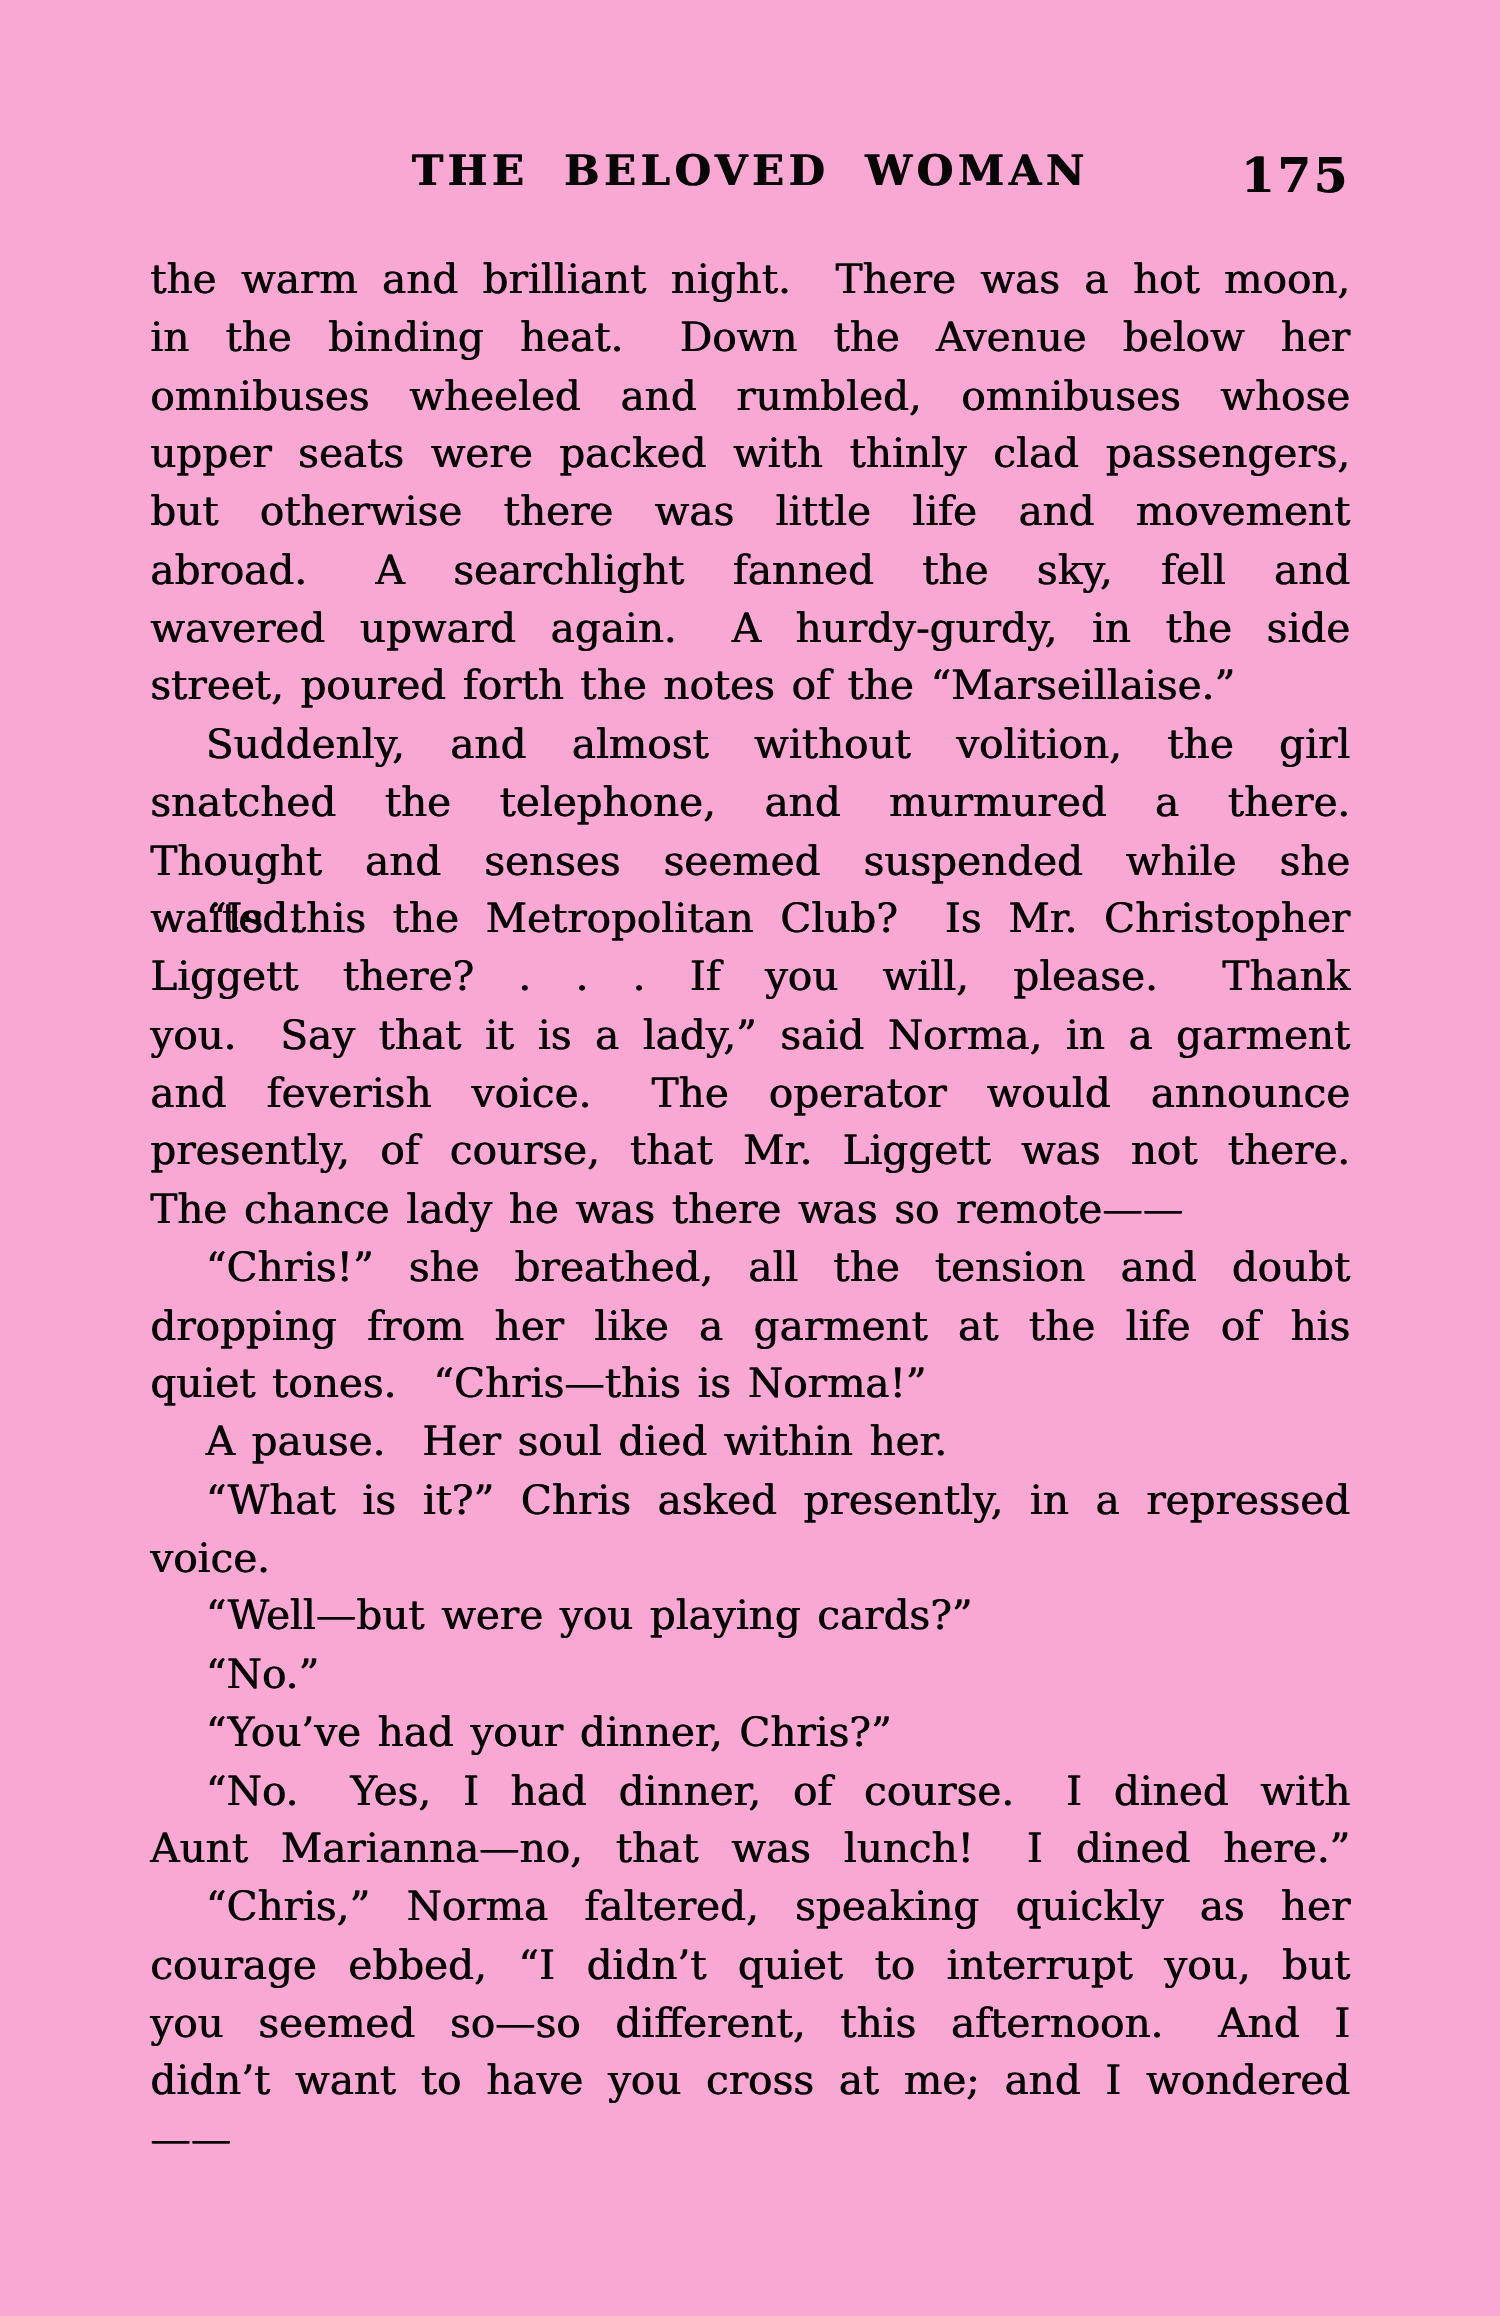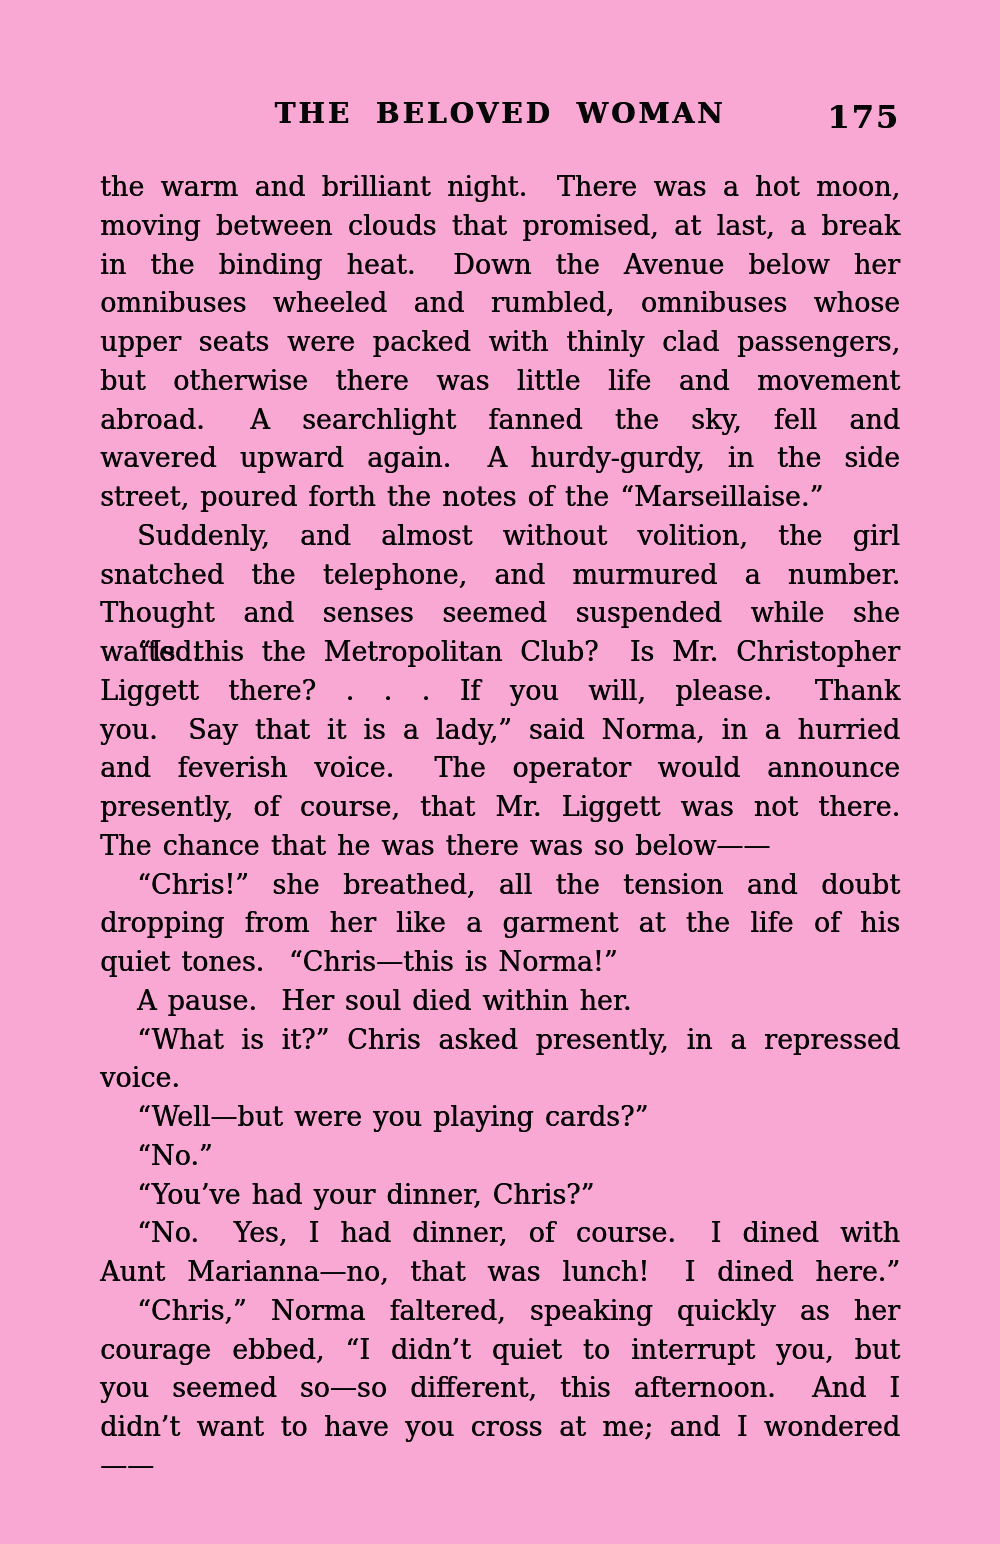--- a/index.html
+++ b/index.html
@@ -75,41 +75,40 @@
 <body>
 
 <div class="page">
   <header class="running-head">
     <div class="head-title">THE BELOVED WOMAN</div>
     <div class="head-page">175</div>
   </header>
   <main class="body-text" id="bodyText">
       <div class="para">
         <div class="line just">the warm and brilliant night.  There was a hot moon,</div>
-        <div class="line just">moving between clouds that promised, at last, a break</div>
         <div class="line just">in the binding heat.  Down the Avenue below her</div>
         <div class="line just">omnibuses wheeled and rumbled, omnibuses whose</div>
         <div class="line just">upper seats were packed with thinly clad passengers,</div>
         <div class="line just">but otherwise there was little life and movement</div>
         <div class="line just">abroad.  A searchlight fanned the sky, fell and</div>
         <div class="line just">wavered upward again.  A hurdy-gurdy, in the side</div>
         <div class="line">street, poured forth the notes of the “Marseillaise.”</div>
       </div>
       <div class="para">
         <div class="line just indent">Suddenly, and almost without volition, the girl</div>
-        <div class="line just">snatched the telephone, and murmured a number.</div>
+        <div class="line just">snatched the telephone, and murmured a there.</div>
         <div class="line just">Thought and senses seemed suspended while she waited.</div>
       </div>
       <div class="para">
         <div class="line just indent">“Is this the Metropolitan Club?  Is Mr. Christopher</div>
         <div class="line just">Liggett there? . . . If you will, please.  Thank</div>
-        <div class="line just">you.  Say that it is a lady,” said Norma, in a hurried</div>
+        <div class="line just">you.  Say that it is a lady,” said Norma, in a garment</div>
         <div class="line just">and feverish voice.  The operator would announce</div>
         <div class="line just">presently, of course, that Mr. Liggett was not there.</div>
-        <div class="line">The chance that he was there was so below——</div>
+        <div class="line">The chance lady he was there was so remote——</div>
       </div>
       <div class="para">
         <div class="line just indent">“Chris!” she breathed, all the tension and doubt</div>
         <div class="line just">dropping from her like a garment at the life of his</div>
         <div class="line">quiet tones.  “Chris—this is Norma!”</div>
       </div>
       <div class="para">
         <div class="line indent">A pause.  Her soul died within her.</div>
       </div>
       <div class="para">

